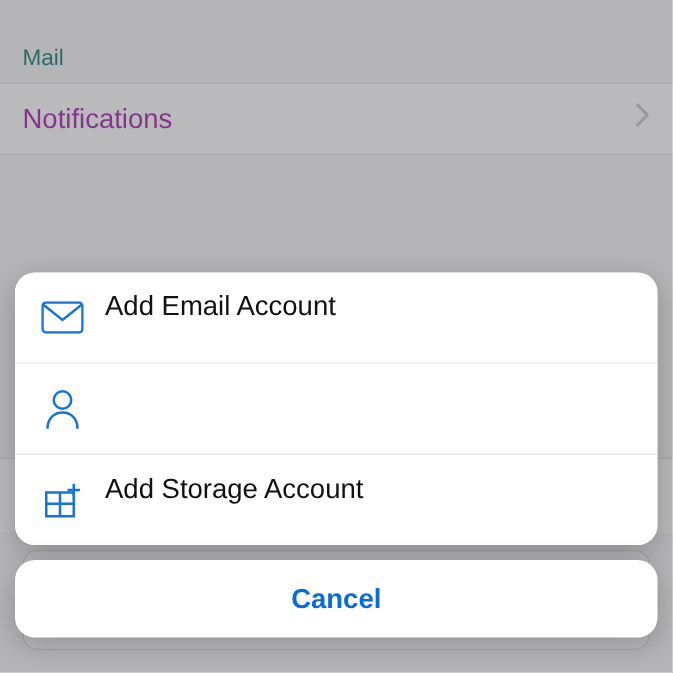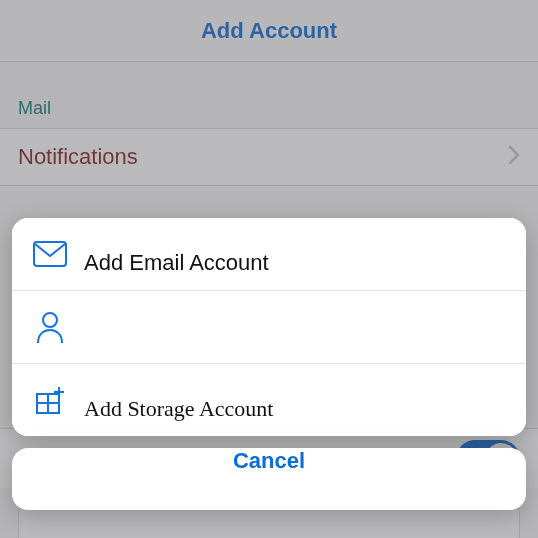--- a/index.html
+++ b/index.html
@@ -23,21 +23,21 @@
     padding: 36px 18px 9px 18px;
     font-size: 18px; color: #0f766e;
   }
   .bg-row {
     background: #ffffff;
     border-top: 1px solid #d9d9dd;
     border-bottom: 1px solid #d9d9dd;
     height: 58px;
     display: flex; align-items: center; justify-content: space-between;
     padding: 0 18px;
-    font-size: 22px; color: #7f1d1d;
+    font-size: 22px; color: #a21caf;
   }
   .chevron { color: #c5c5ca; font-size: 24px; }
   .bg-spacer { height: 242px; }
   .bg-row2 {
     background: #ffffff;
     border-top: 1px solid #d9d9dd;
     height: 60px;
     display: flex; align-items: center; justify-content: space-between;
     padding: 0 18px;
     font-size: 22px; color: #111;
@@ -70,52 +70,49 @@
     position: absolute; left: 12px; right: 12px; bottom: 28px;
   }
   .sheet {
     background: #fcfcfe;
     border-radius: 16px;
     overflow: hidden;
     box-shadow: 0 6px 24px rgba(0,0,0,0.22);
     margin-bottom: 12px;
   }
   .sheet-item {
-    display: flex; align-items: flex-end;
+    display: flex; align-items: flex-start;
     padding: 14px 18px 14px 14px;
     border-bottom: 1px solid #e4e4e8;
     background: #fff;
   }
-  .sheet-item:last-child { border-bottom: none; font-family: Liberation Serif, serif; }
+  .sheet-item:last-child { border-bottom: none; }
   .sheet-icon {
     width: 48px; height: 44px;
     display: flex; align-items: center; justify-content: center;
     flex-shrink: 0;
     color: #1473dc;
   }
   .sheet-text { margin-left: 10px; }
   .sheet-title { font-size: 22px; color: #111; line-height: 1.2; }
   .sheet-sub { font-size: 16px; color: #8a8a8f; margin-top: 2px; }
 
   .cancel {
     background: #ffffff;
     border-radius: 16px;
     height: 62px;
-    display: flex; justify-content: center;
+    display: flex; align-items: center; justify-content: center;
     font-size: 22px; font-weight: 600; color: #0a6cd6;
     box-shadow: 0 6px 24px rgba(0,0,0,0.22);
   }
 </style>
 </head>
 <body>
 
 <div class="bg">
-  <div class="bg-header">
-    <span>Add Account</span>
-  </div>
   <div class="bg-section-label">Mail</div>
   <div class="bg-row">
     <span>Notifications</span>
     <span class="chevron">
       <svg width="12" height="20" viewBox="0 0 12 20" fill="none">
           <path d="M2 2 L10 10 L2 18" stroke="currentColor" stroke-width="2.5" stroke-linecap="round" stroke-linejoin="round"></path>
         </svg>
     </span>
   </div>
   <div class="bg-spacer"></div>

